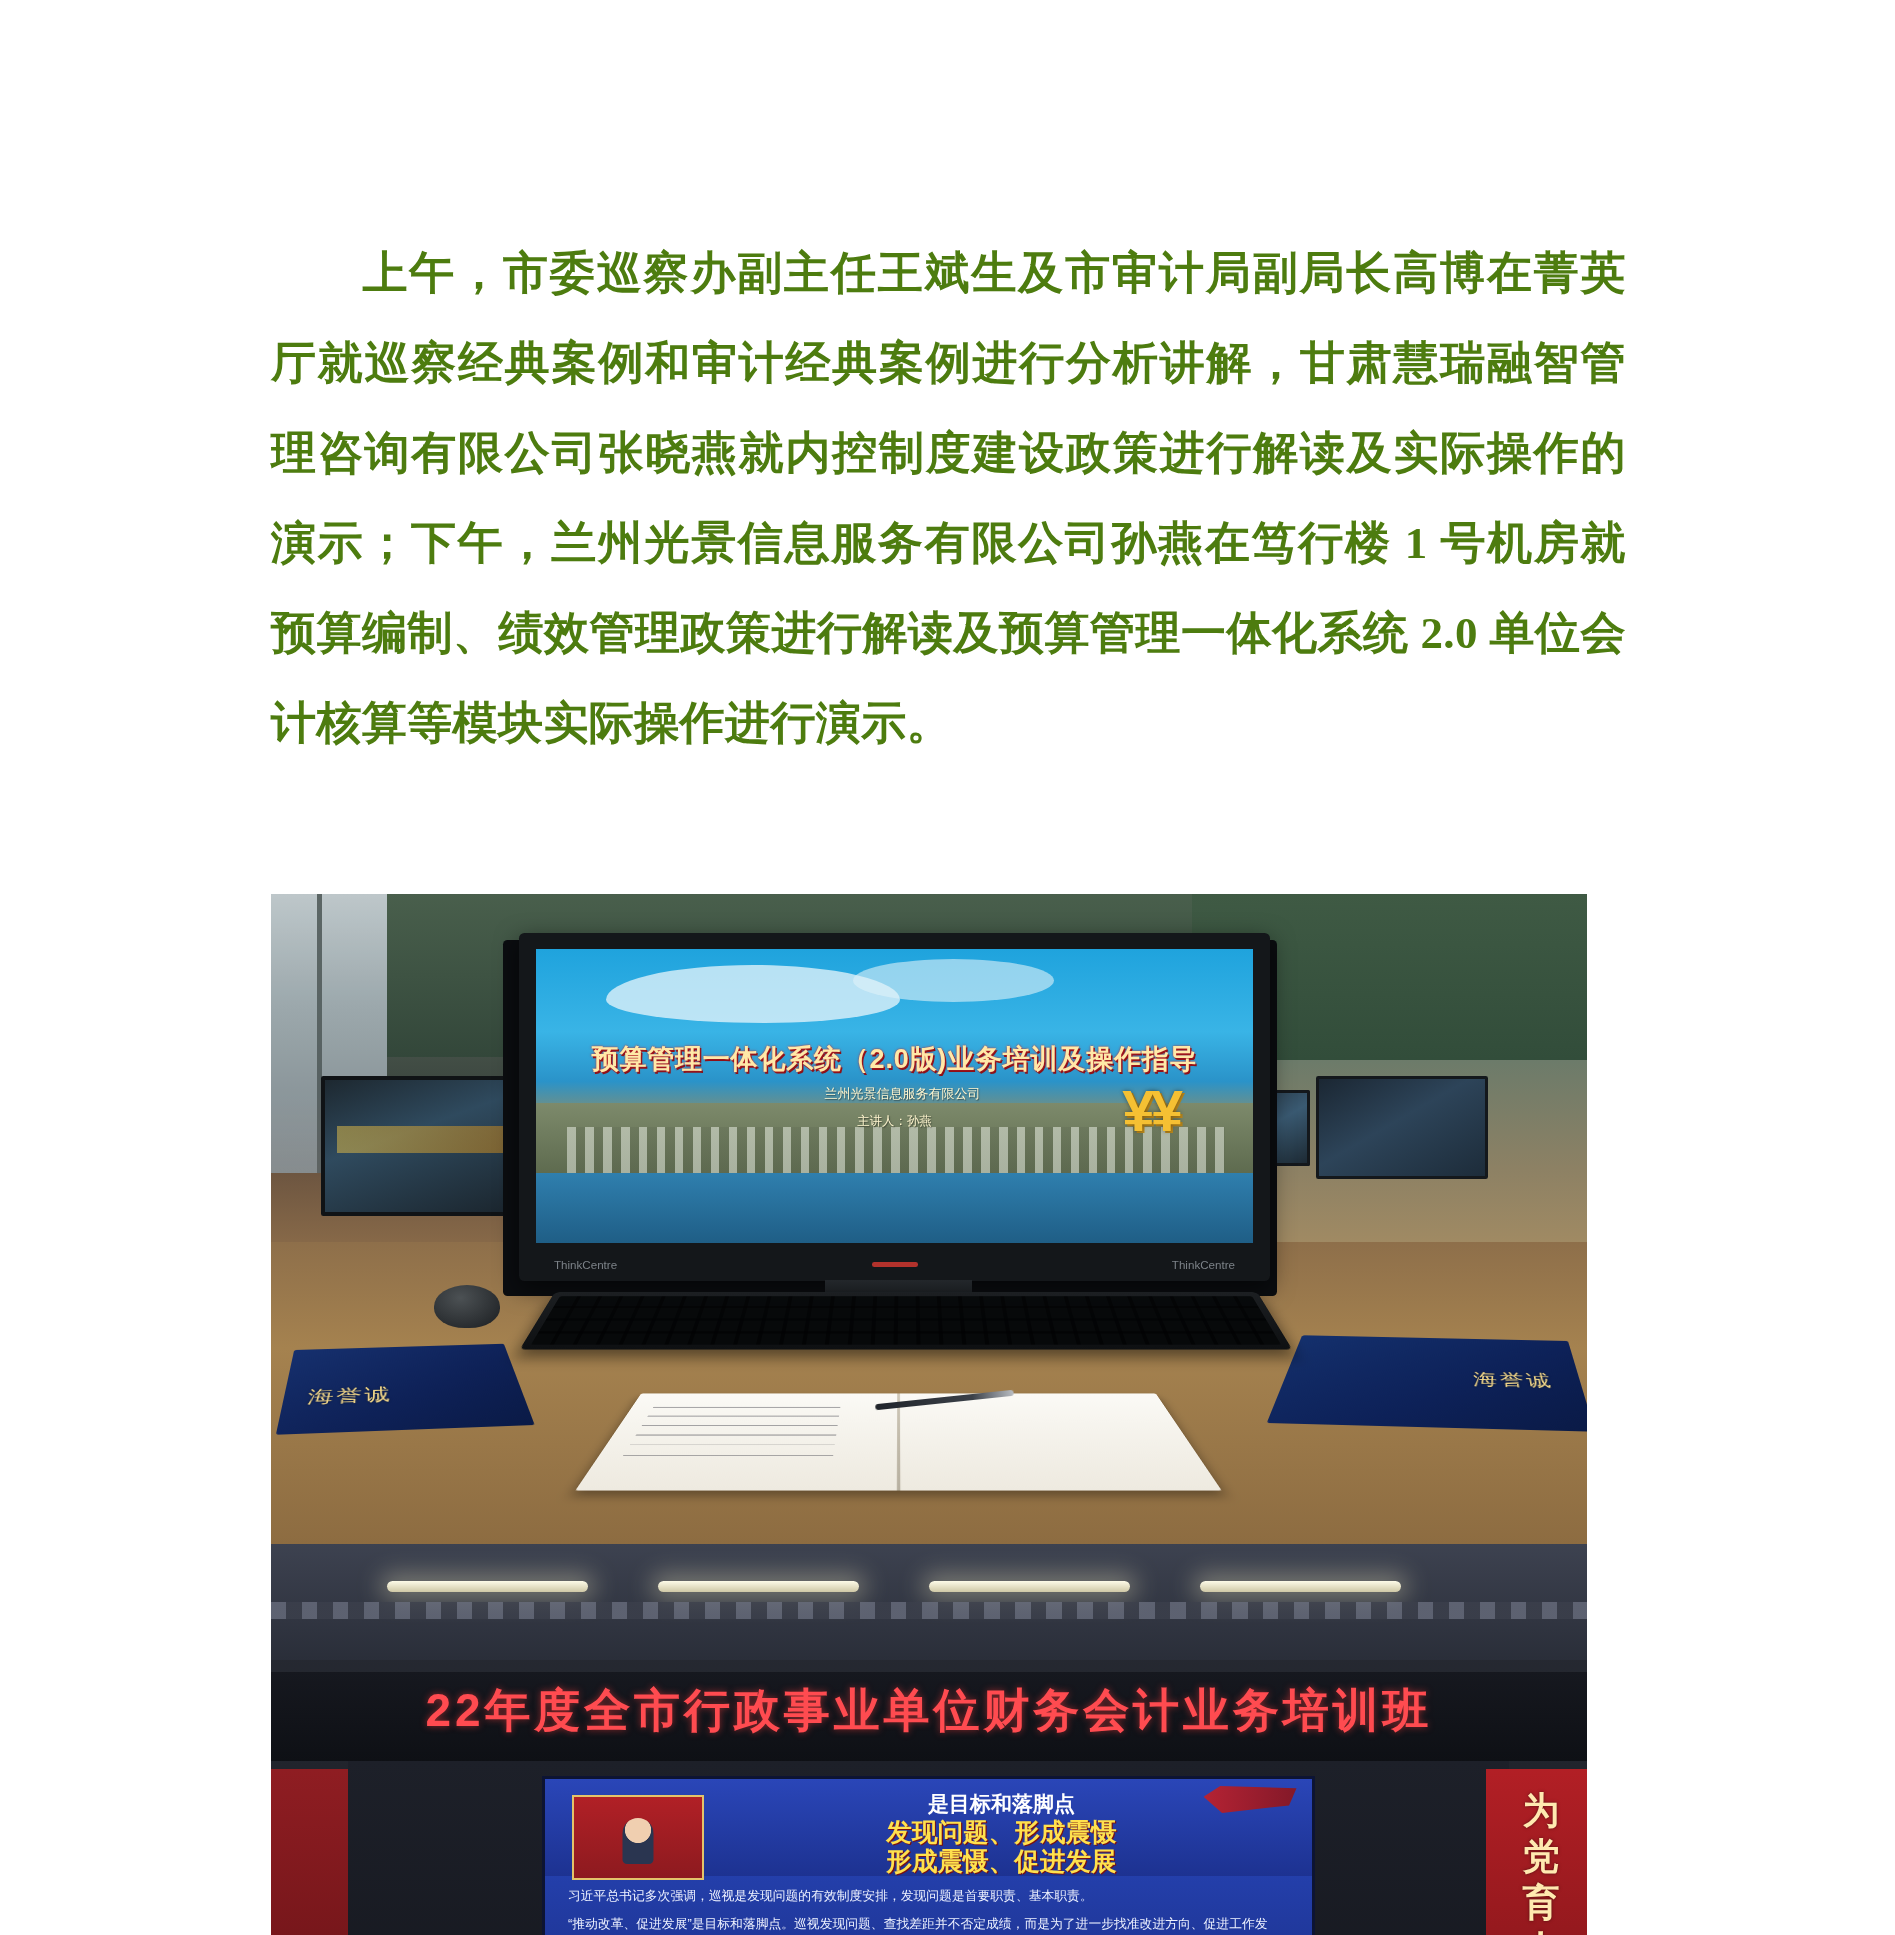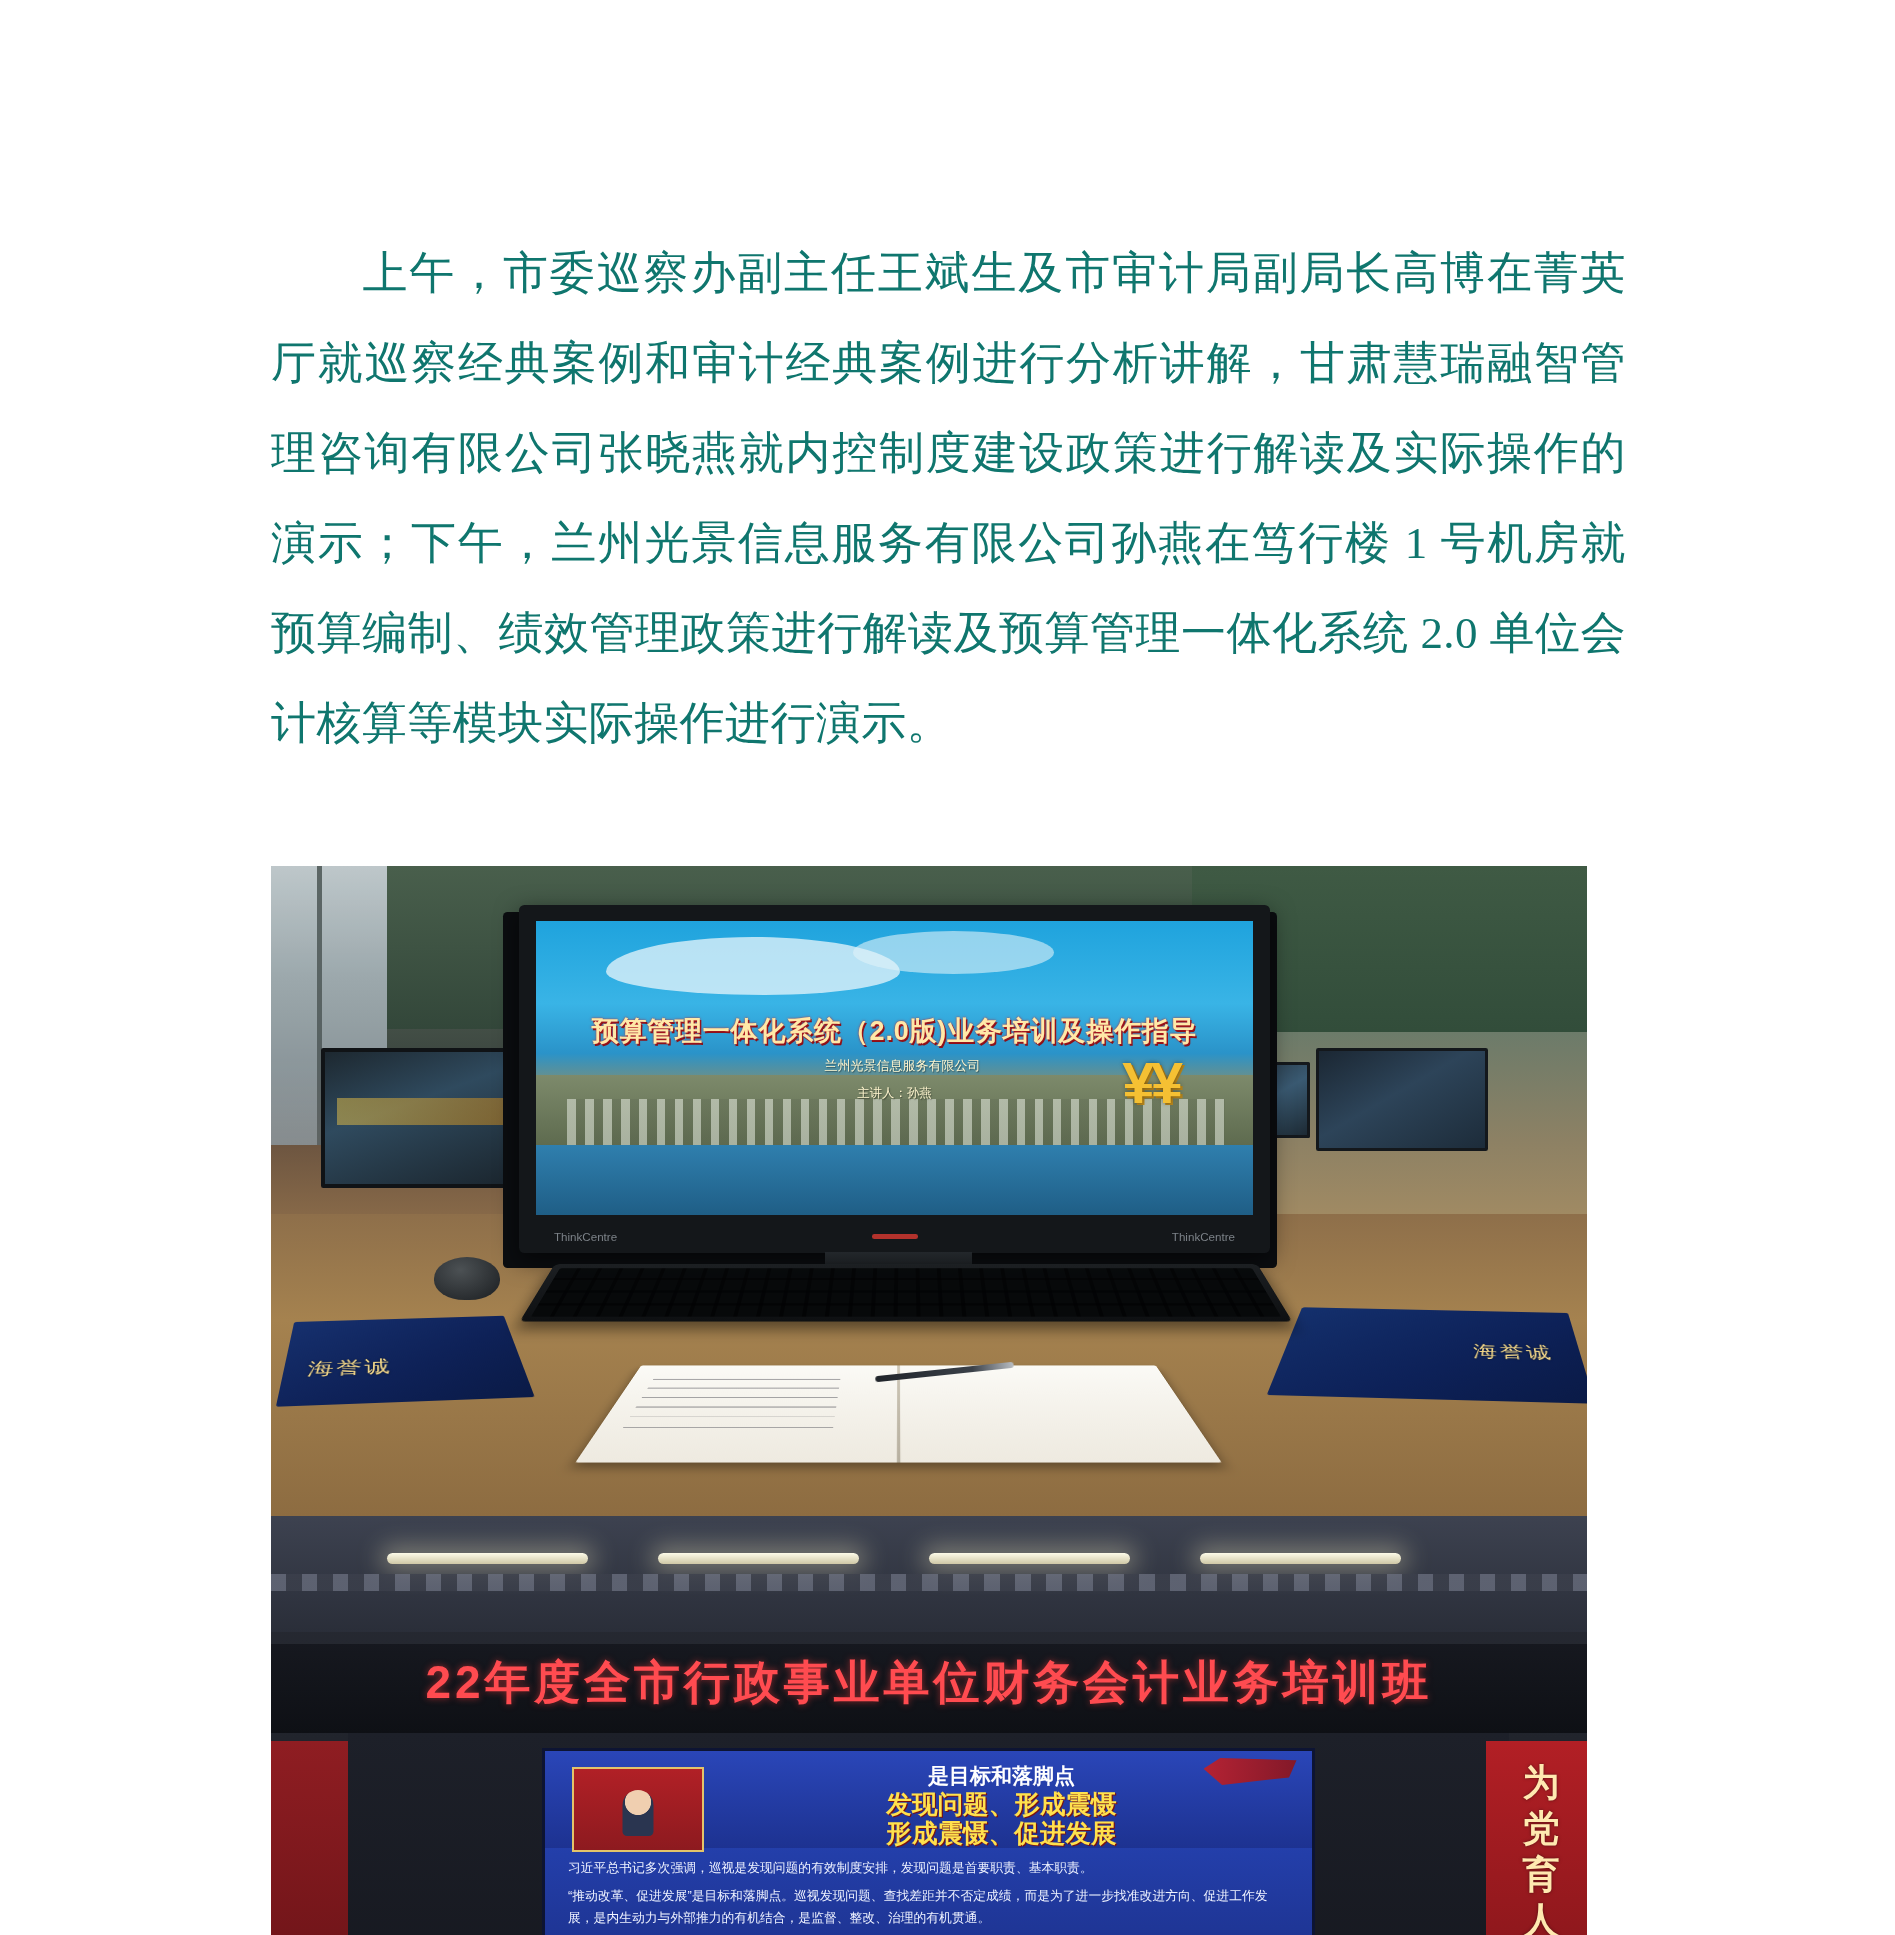--- a/index.html
+++ b/index.html
@@ -20,43 +20,45 @@
     background: #ffffff;
   }
   .body-text {
     position: absolute;
     left: 271px;
     top: 228px;
     width: 1355px;
     font-family: "Liberation Serif", serif;
     font-size: 45px;
     line-height: 90px;
-    color: #0f766e;
+    color: #4d7c0f;
     text-align: justify;
     text-justify: inter-character;
     letter-spacing: 0.4px;
+    font-weight: bold;
   }
   .body-text .indent {
     display: inline-block;
     width: 90px;
   }
 
   
   .photo-stack {
     position: absolute;
     left: 271px;
     top: 866px;
     width: 1316px;
     height: 1301px;
   }
   .photo {
     position: absolute;
     left: 0;
     width: 1316px;
     overflow: hidden;
+    margin-top: 28px;
   }
   .photo-top { top: 0; height: 650px; }
   .photo-bottom { top: 650px; height: 650px; }
 
   
   .p1 {
     position: absolute; inset: 0;
     background:
       linear-gradient(180deg, #5e6a5a 0%, #4c5a4e 18%, #3c4640 30%, #6b5440 42%, #8a6b49 55%, #9a7850 70%, #7d6242 100%);
   }

